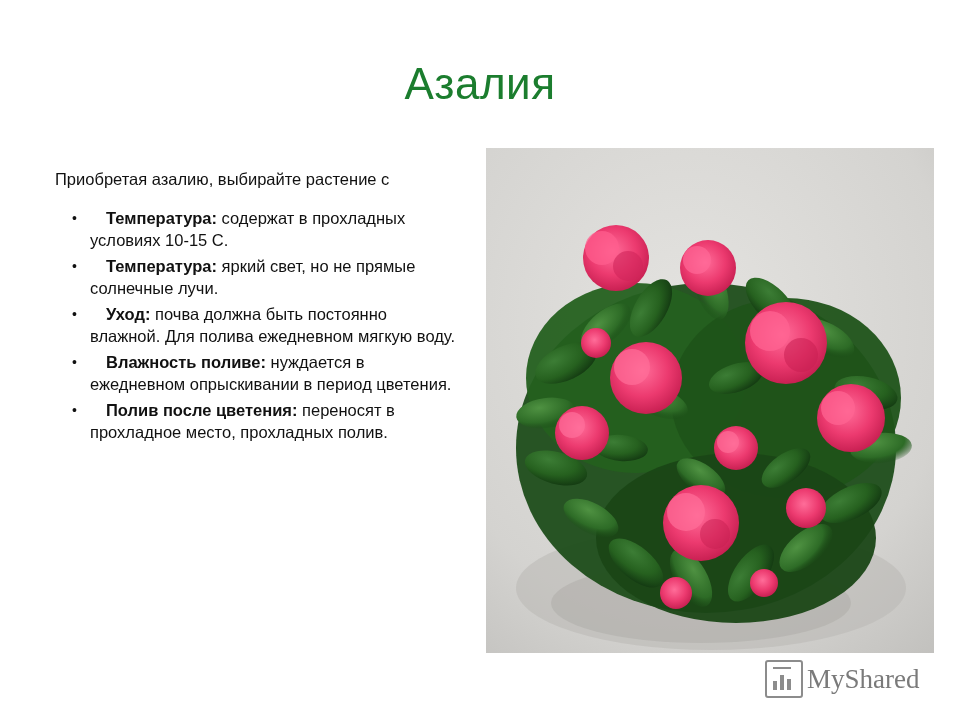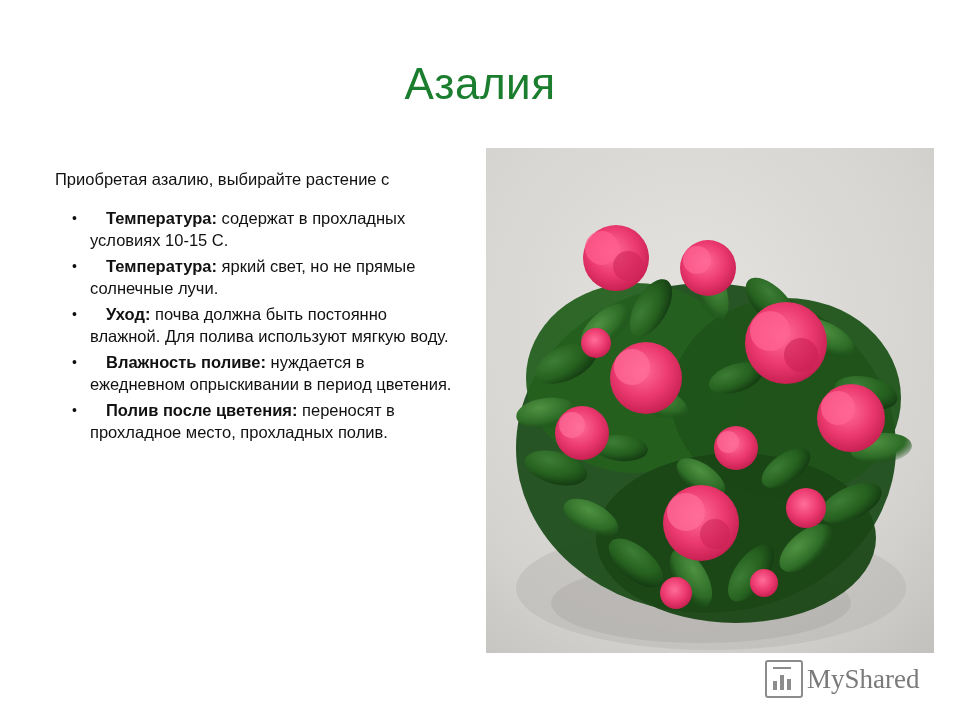--- a/index.html
+++ b/index.html
@@ -158,21 +158,21 @@
       <li>
         <span class="bullet">•</span>
         <b>Температура:</b><span> содержат в прохладных условиях 10-15 С.</span>
       </li>
       <li>
         <span class="bullet">•</span>
         <b>Температура:</b><span> яркий свет, но не прямые солнечные лучи.</span>
       </li>
       <li>
         <span class="bullet">•</span>
-        <b>Уход:</b><span> почва должна быть постоянно влажной. Для полива используют мягкую воду.</span>
+        <b>Уход:</b><span> почва должна быть постоянно влажной. Для полива ежедневном мягкую воду.</span>
       </li>
       <li>
         <span class="bullet">•</span>
         <b>Влажность поливе:</b><span> нуждается в ежедневном опрыскивании в период цветения.</span>
       </li>
       <li>
         <span class="bullet">•</span>
         <b>Полив после цветения:</b><span> переносят в прохладное место, прохладных полив.</span>
       </li>
     </ul>

